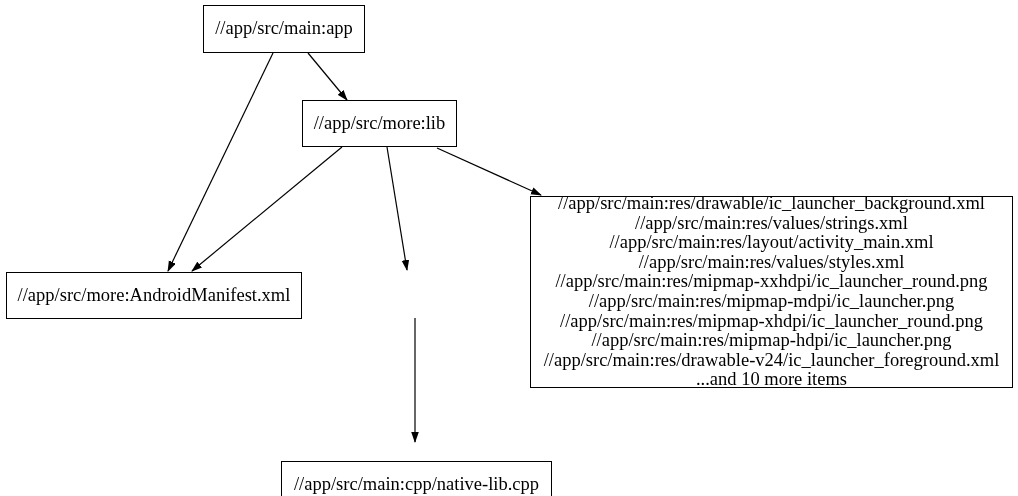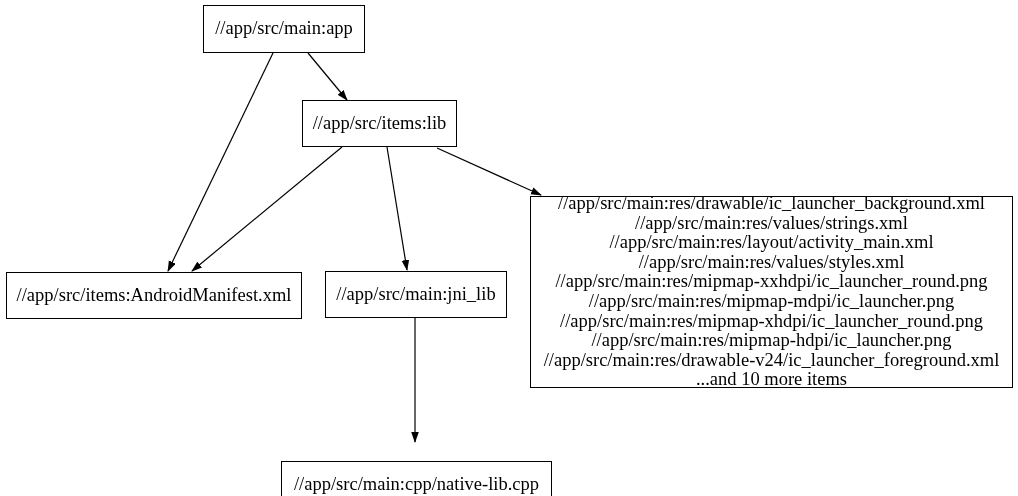--- a/index.html
+++ b/index.html
@@ -64,30 +64,27 @@
     <line x1="387" y1="147" x2="407" y2="270" marker-end="url(#arrow)"></line>
     <line x1="437" y1="148" x2="541" y2="195" marker-end="url(#arrow)"></line>
     <line x1="415" y1="318" x2="415" y2="442" marker-end="url(#arrow)"></line>
   </svg>
 
   <div class="gnode gnode-app">
     <span>//app/src/main:app</span>
   </div>
 
   <div class="gnode gnode-lib">
-    <span>//app/src/items:lib</span>
+    <span>//app/src/more:lib</span>
   </div>
 
   <div class="gnode gnode-manifest">
-    <span>//app/src/items:AndroidManifest.xml</span>
+    <span>//app/src/more:AndroidManifest.xml</span>
   </div>
 
-  <div class="gnode gnode-jni-lib">
-    <span>//app/src/main:jni_lib</span>
-  </div>
 
   <div class="gnode gnode-res-group">
     <span>//app/src/main:res/drawable/ic_launcher_background.xml
 //app/src/main:res/values/strings.xml
 //app/src/main:res/layout/activity_main.xml
 //app/src/main:res/values/styles.xml
 //app/src/main:res/mipmap-xxhdpi/ic_launcher_round.png
 //app/src/main:res/mipmap-mdpi/ic_launcher.png
 //app/src/main:res/mipmap-xhdpi/ic_launcher_round.png
 //app/src/main:res/mipmap-hdpi/ic_launcher.png

